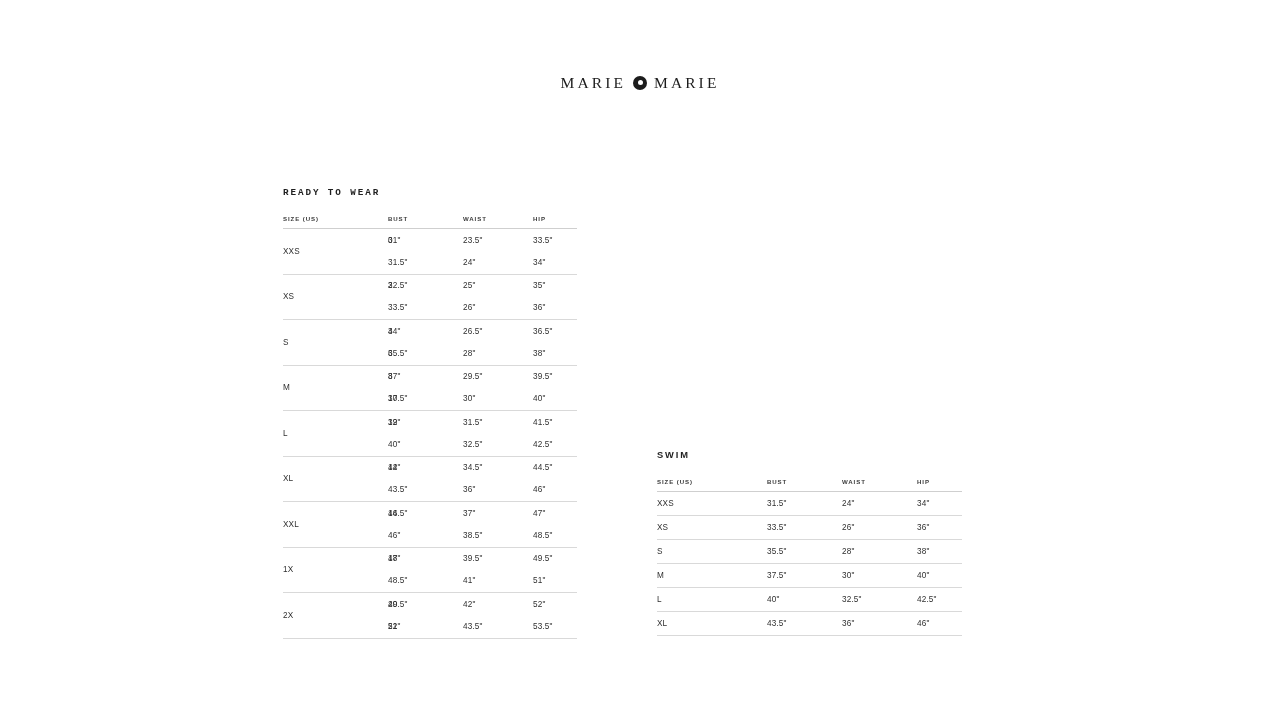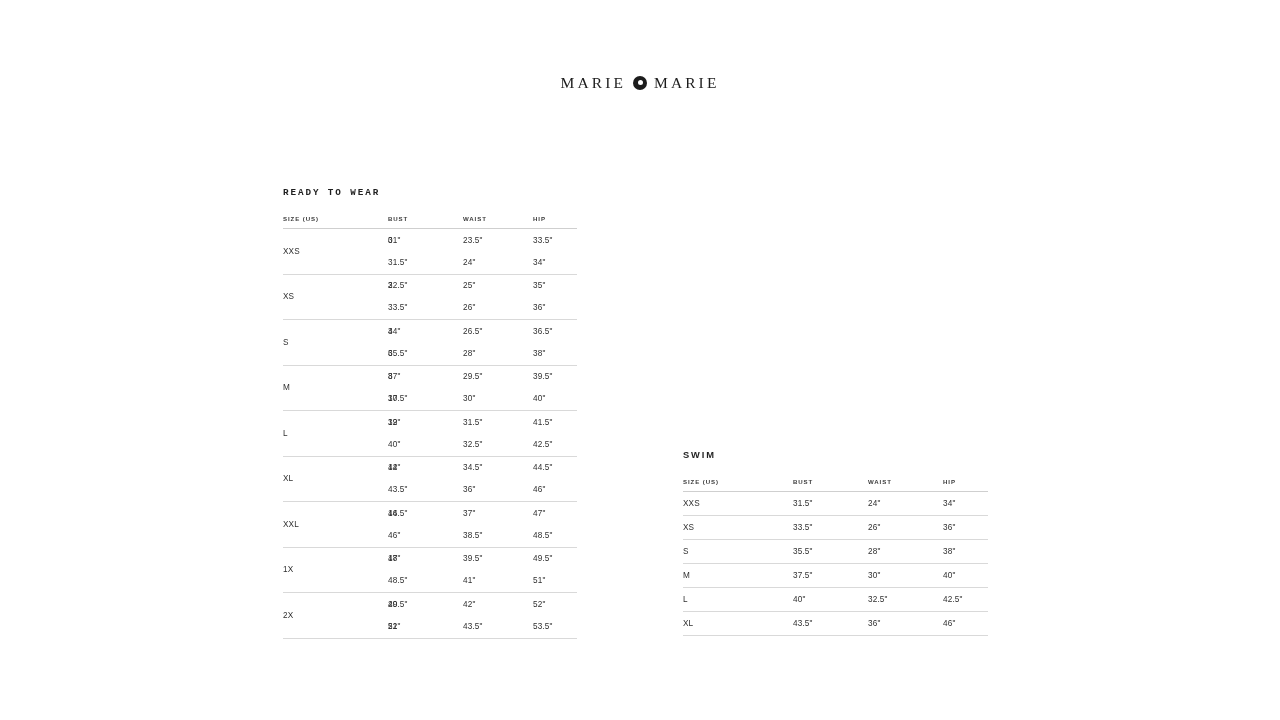--- a/index.html
+++ b/index.html
@@ -122,21 +122,21 @@
   .rtw-table col.col-num  { width: 0px; }
   .rtw-table col.col-bust { width: 75px; }
   .rtw-table col.col-waist{ width: 70px; }
   .rtw-table col.col-hip  { width: 44px; }
 
   .rtw-table td.c-num { padding-left: 0; }
 
   
   #swim-section {
     position: absolute;
-    left: 683px;
+    left: 657px;
     top: 450px;
     width: 305px;
   }
   #swim-section .section-title { margin-bottom: 18px; }
 
   .swim-table td {
     height: 24px;
     border-bottom: 1px solid #d9d9d9;
   }
   .swim-table col.col-size { width: 110px; }

